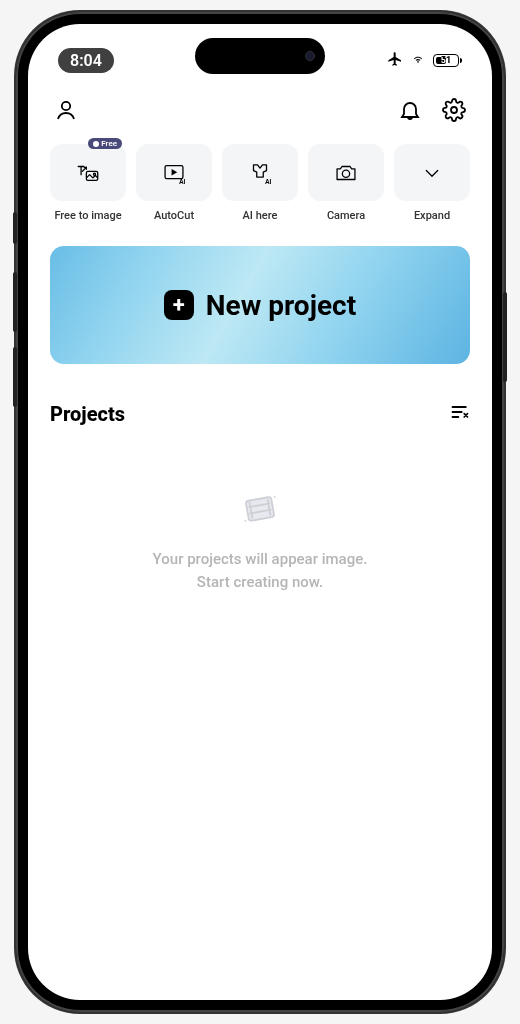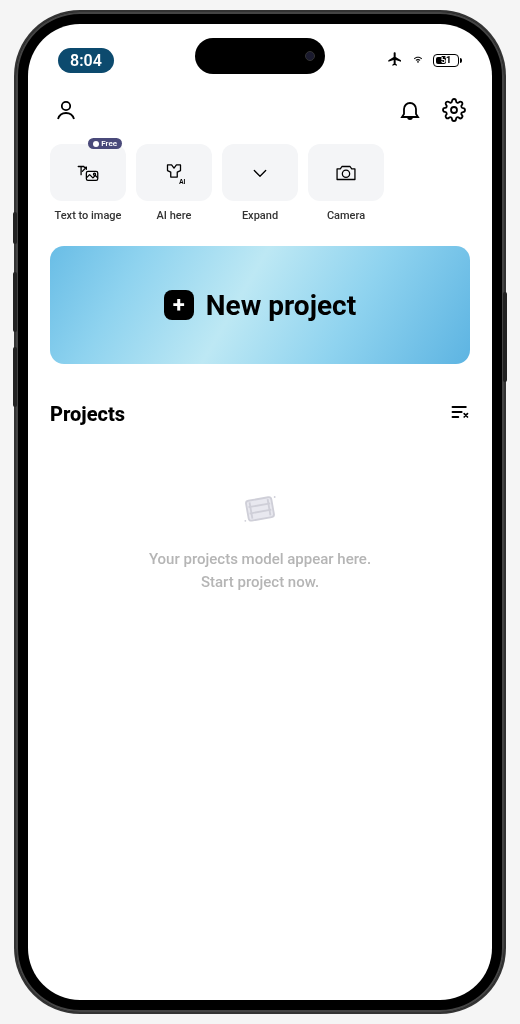--- a/index.html
+++ b/index.html
@@ -69,21 +69,21 @@
 
     
     .status-bar {
       display: flex;
       justify-content: space-between;
       align-items: center;
       padding: 18px 30px 0 30px;
       height: 54px;
     }
     .time-pill {
-      background: #0c4a6e;
+      background: #404040;
       color: #fff;
       font-size: 16px;
       font-weight: 600;
       padding: 3px 12px;
       border-radius: 16px;
     }
     .status-icons {
       display: flex;
       align-items: center;
       gap: 6px;
@@ -334,51 +334,61 @@
             <span class="free-badge">Free</span>
             <svg viewBox="0 0 32 32">
               <path d="M4 8 h7 M7.5 8 v10" stroke-linecap="round"></path>
               <path d="M9 14 l5 -5" stroke-linecap="round"></path>
               <path d="M11.5 9 h2.5 v2.5" stroke-linecap="round" stroke-linejoin="round"></path>
               <rect x="14" y="14" width="14" height="11" rx="2"></rect>
               <path d="M14 22 l4 -4 l4 4 l3 -3 l3 3" stroke-linejoin="round"></path>
               <circle cx="24" cy="17.5" r="1.3"></circle>
             </svg>
           </div>
-          <div class="tool-label">Text to image</div>
-        </div>
-
+          <div class="tool-label">Free to image</div>
+        </div>
+
+        <div class="tool-item">
+          <div class="tool-tile">
+            <svg viewBox="0 0 32 32">
+              <rect x="5" y="7" width="22" height="16" rx="2"></rect>
+              <path d="M13 11 l7 4 l-7 4 z" fill="#000" stroke="none"></path>
+              <text x="22" y="29" class="ai-sub" fill="#000" stroke="none" font-family="Arial">AI</text>
+            </svg>
+          </div>
+          <div class="tool-label">AutoCut</div>
+        </div>
 
         <div class="tool-item">
           <div class="tool-tile">
             <svg viewBox="0 0 32 32">
               <path d="M8 6 h5 l3 4 l3 -4 h5 v7 l-4 2 v6 h-8 v-6 l-4 -2 z" stroke-linejoin="round"></path>
               <text x="22" y="29" class="ai-sub" fill="#000" stroke="none" font-family="Arial">AI</text>
             </svg>
           </div>
           <div class="tool-label">AI here</div>
         </div>
 
         <div class="tool-item">
           <div class="tool-tile">
             <svg viewBox="0 0 32 32">
-              <path d="M9 13 l7 7 l7 -7" stroke-linecap="round" stroke-linejoin="round"></path>
-            </svg>
-          </div>
-          <div class="tool-label">Expand</div>
+              <path d="M5 11 h4 l2 -3 h10 l2 3 h4 v13 h-22 z" stroke-linejoin="round"></path>
+              <circle cx="16" cy="17" r="4.5"></circle>
+            </svg>
+          </div>
+          <div class="tool-label">Camera</div>
         </div>
 
         <div class="tool-item">
           <div class="tool-tile">
             <svg viewBox="0 0 32 32">
-              <path d="M5 11 h4 l2 -3 h10 l2 3 h4 v13 h-22 z" stroke-linejoin="round"></path>
-              <circle cx="16" cy="17" r="4.5"></circle>
-            </svg>
-          </div>
-          <div class="tool-label">Camera</div>
+              <path d="M9 13 l7 7 l7 -7" stroke-linecap="round" stroke-linejoin="round"></path>
+            </svg>
+          </div>
+          <div class="tool-label">Expand</div>
         </div>
 
       </div>
 
       <div class="new-project">
         <div class="plus-box">+</div>
         <div class="new-project-label">New project</div>
       </div>
 
       <div class="projects-header">
@@ -399,20 +409,20 @@
             <rect x="10" y="14" width="28" height="22" rx="3" transform="rotate(-10 24 25)" fill="#e8e8ef"></rect>
             <line x1="14" y1="16" x2="14" y2="34" transform="rotate(-10 24 25)"></line>
             <line x1="34" y1="16" x2="34" y2="34" transform="rotate(-10 24 25)"></line>
             <line x1="12" y1="21" x2="36" y2="21" transform="rotate(-10 24 25)"></line>
             <line x1="12" y1="28" x2="36" y2="28" transform="rotate(-10 24 25)"></line>
             <circle cx="40" cy="12" r="1" fill="#cfcfd8" stroke="none"></circle>
             <circle cx="8" cy="38" r="1" fill="#cfcfd8" stroke="none"></circle>
           </svg>
         </div>
         <div class="empty-text">
-          <div>Your projects model appear here.</div>
-          <div>Start project now.</div>
+          <div>Your projects will appear image.</div>
+          <div>Start creating now.</div>
         </div>
       </div>
 
     </div>
   </div>
 </div>
 
 </body></html>

